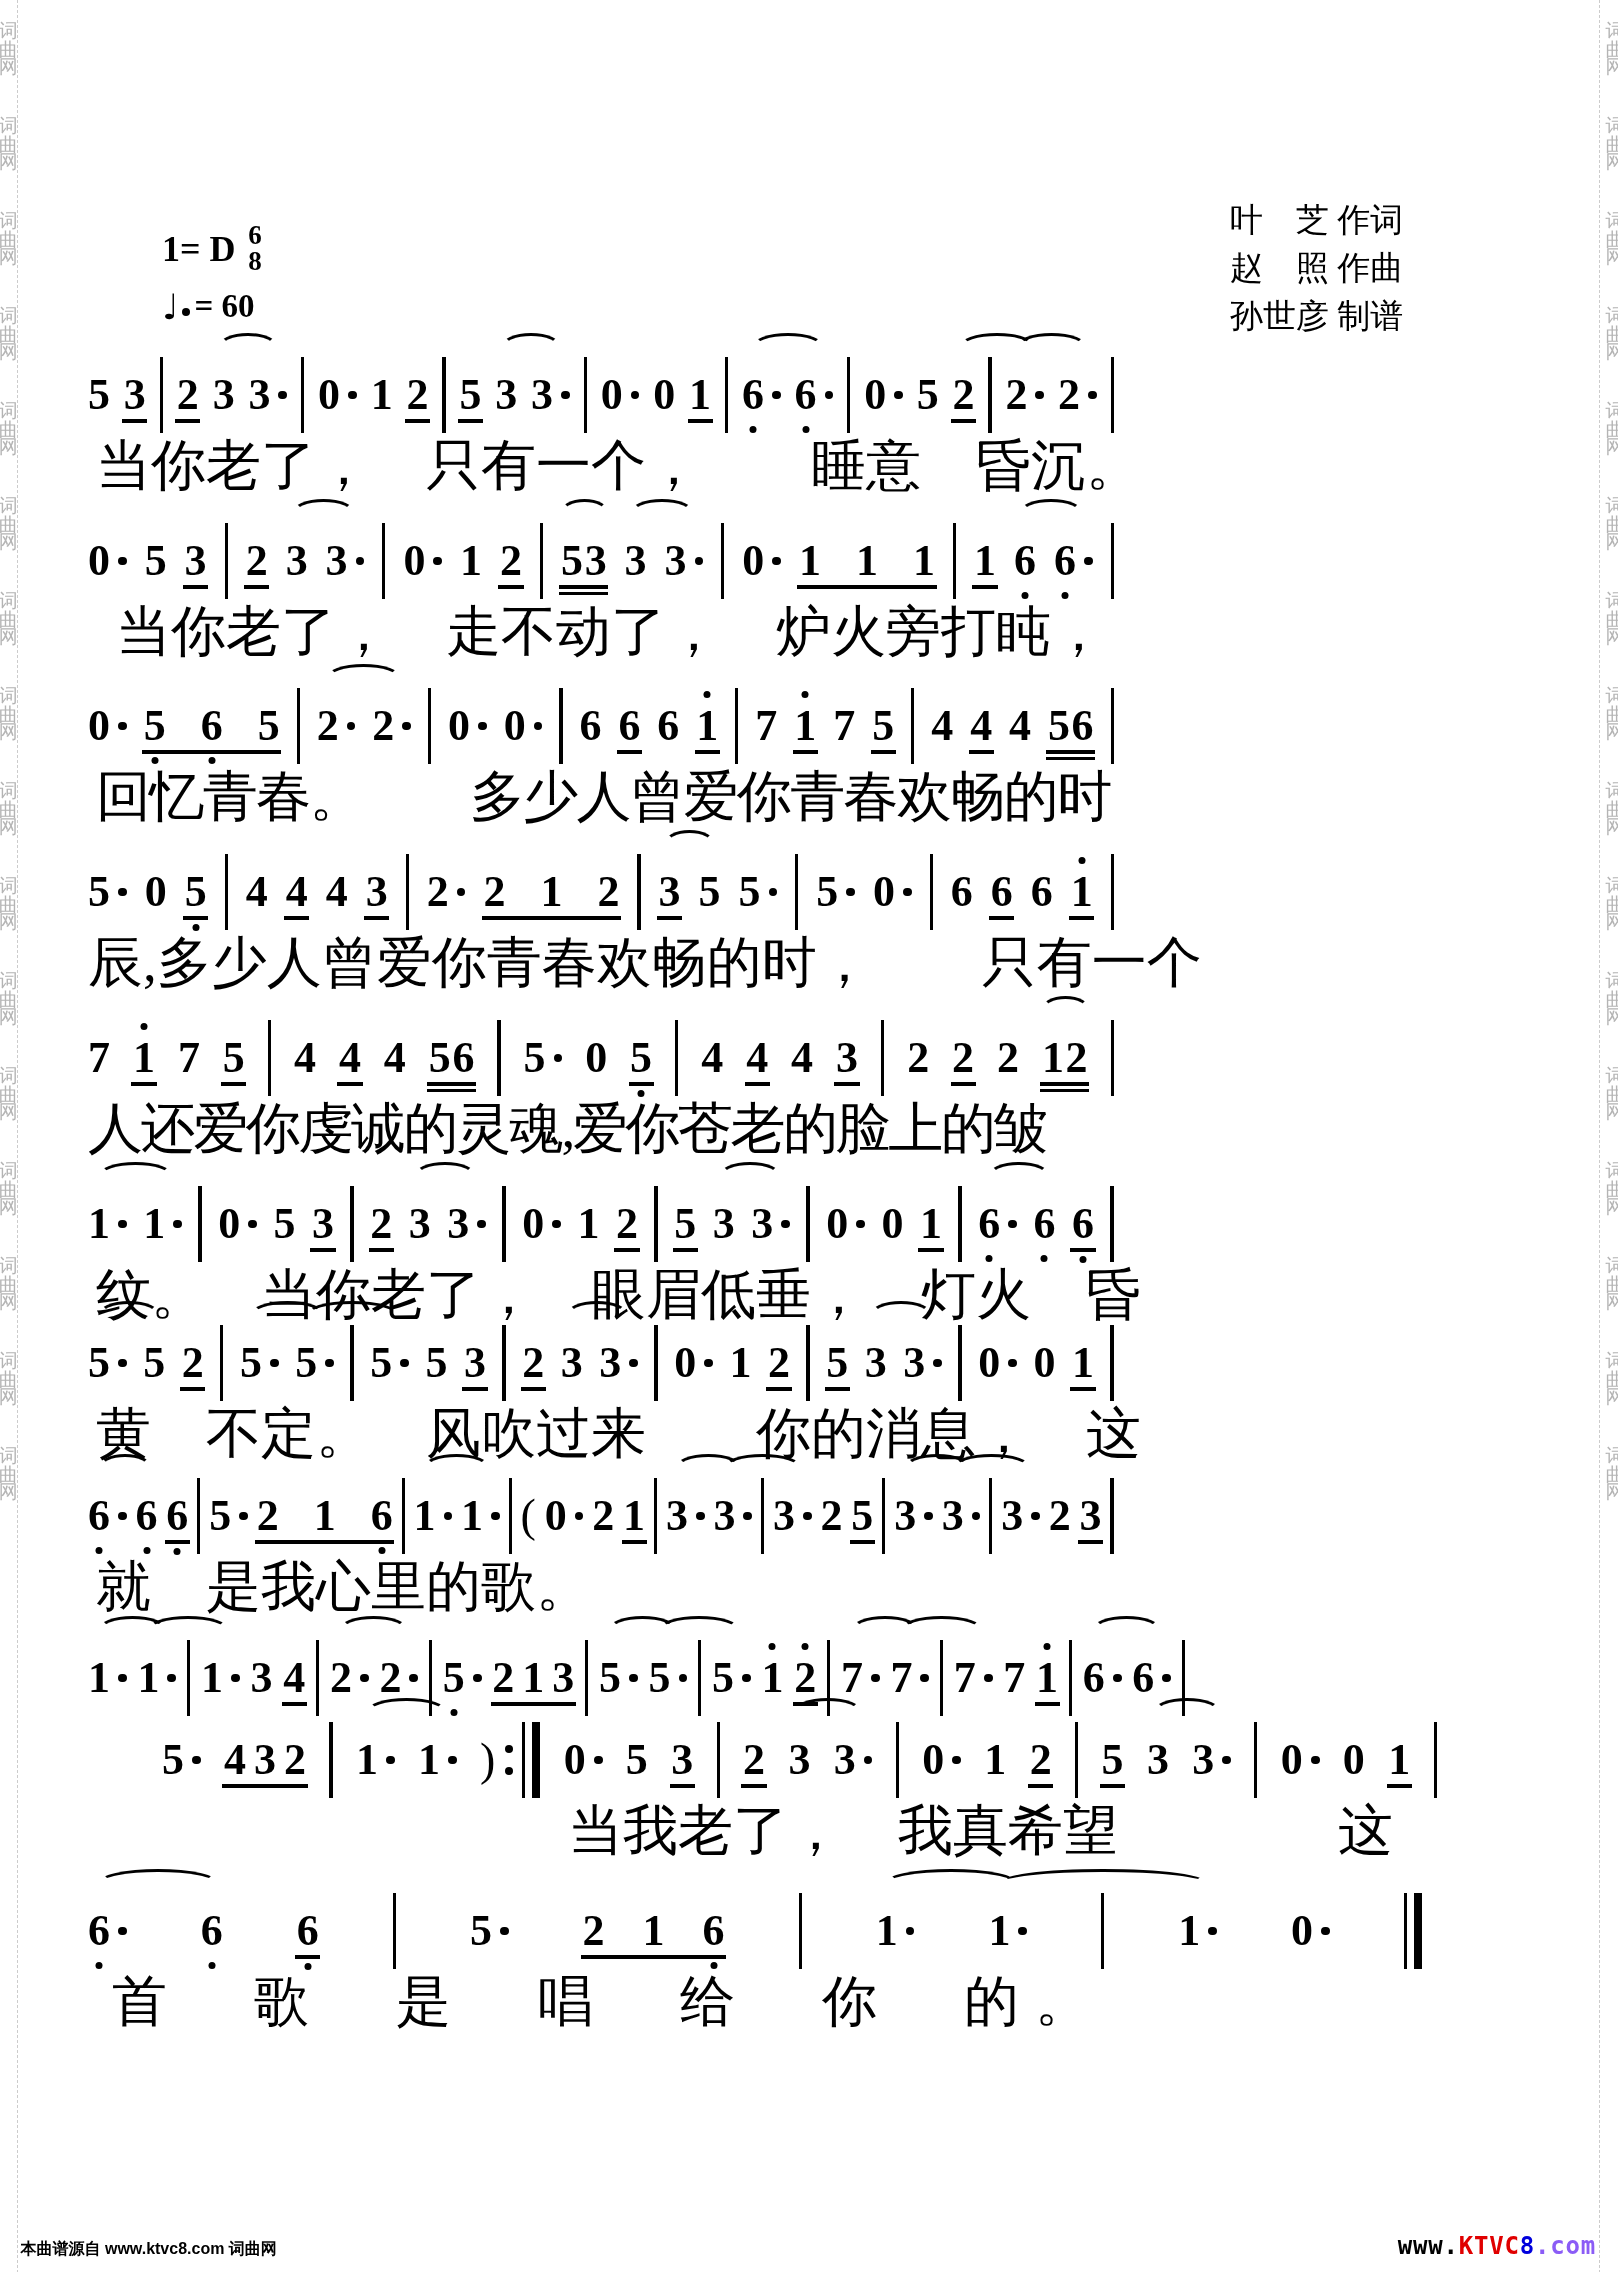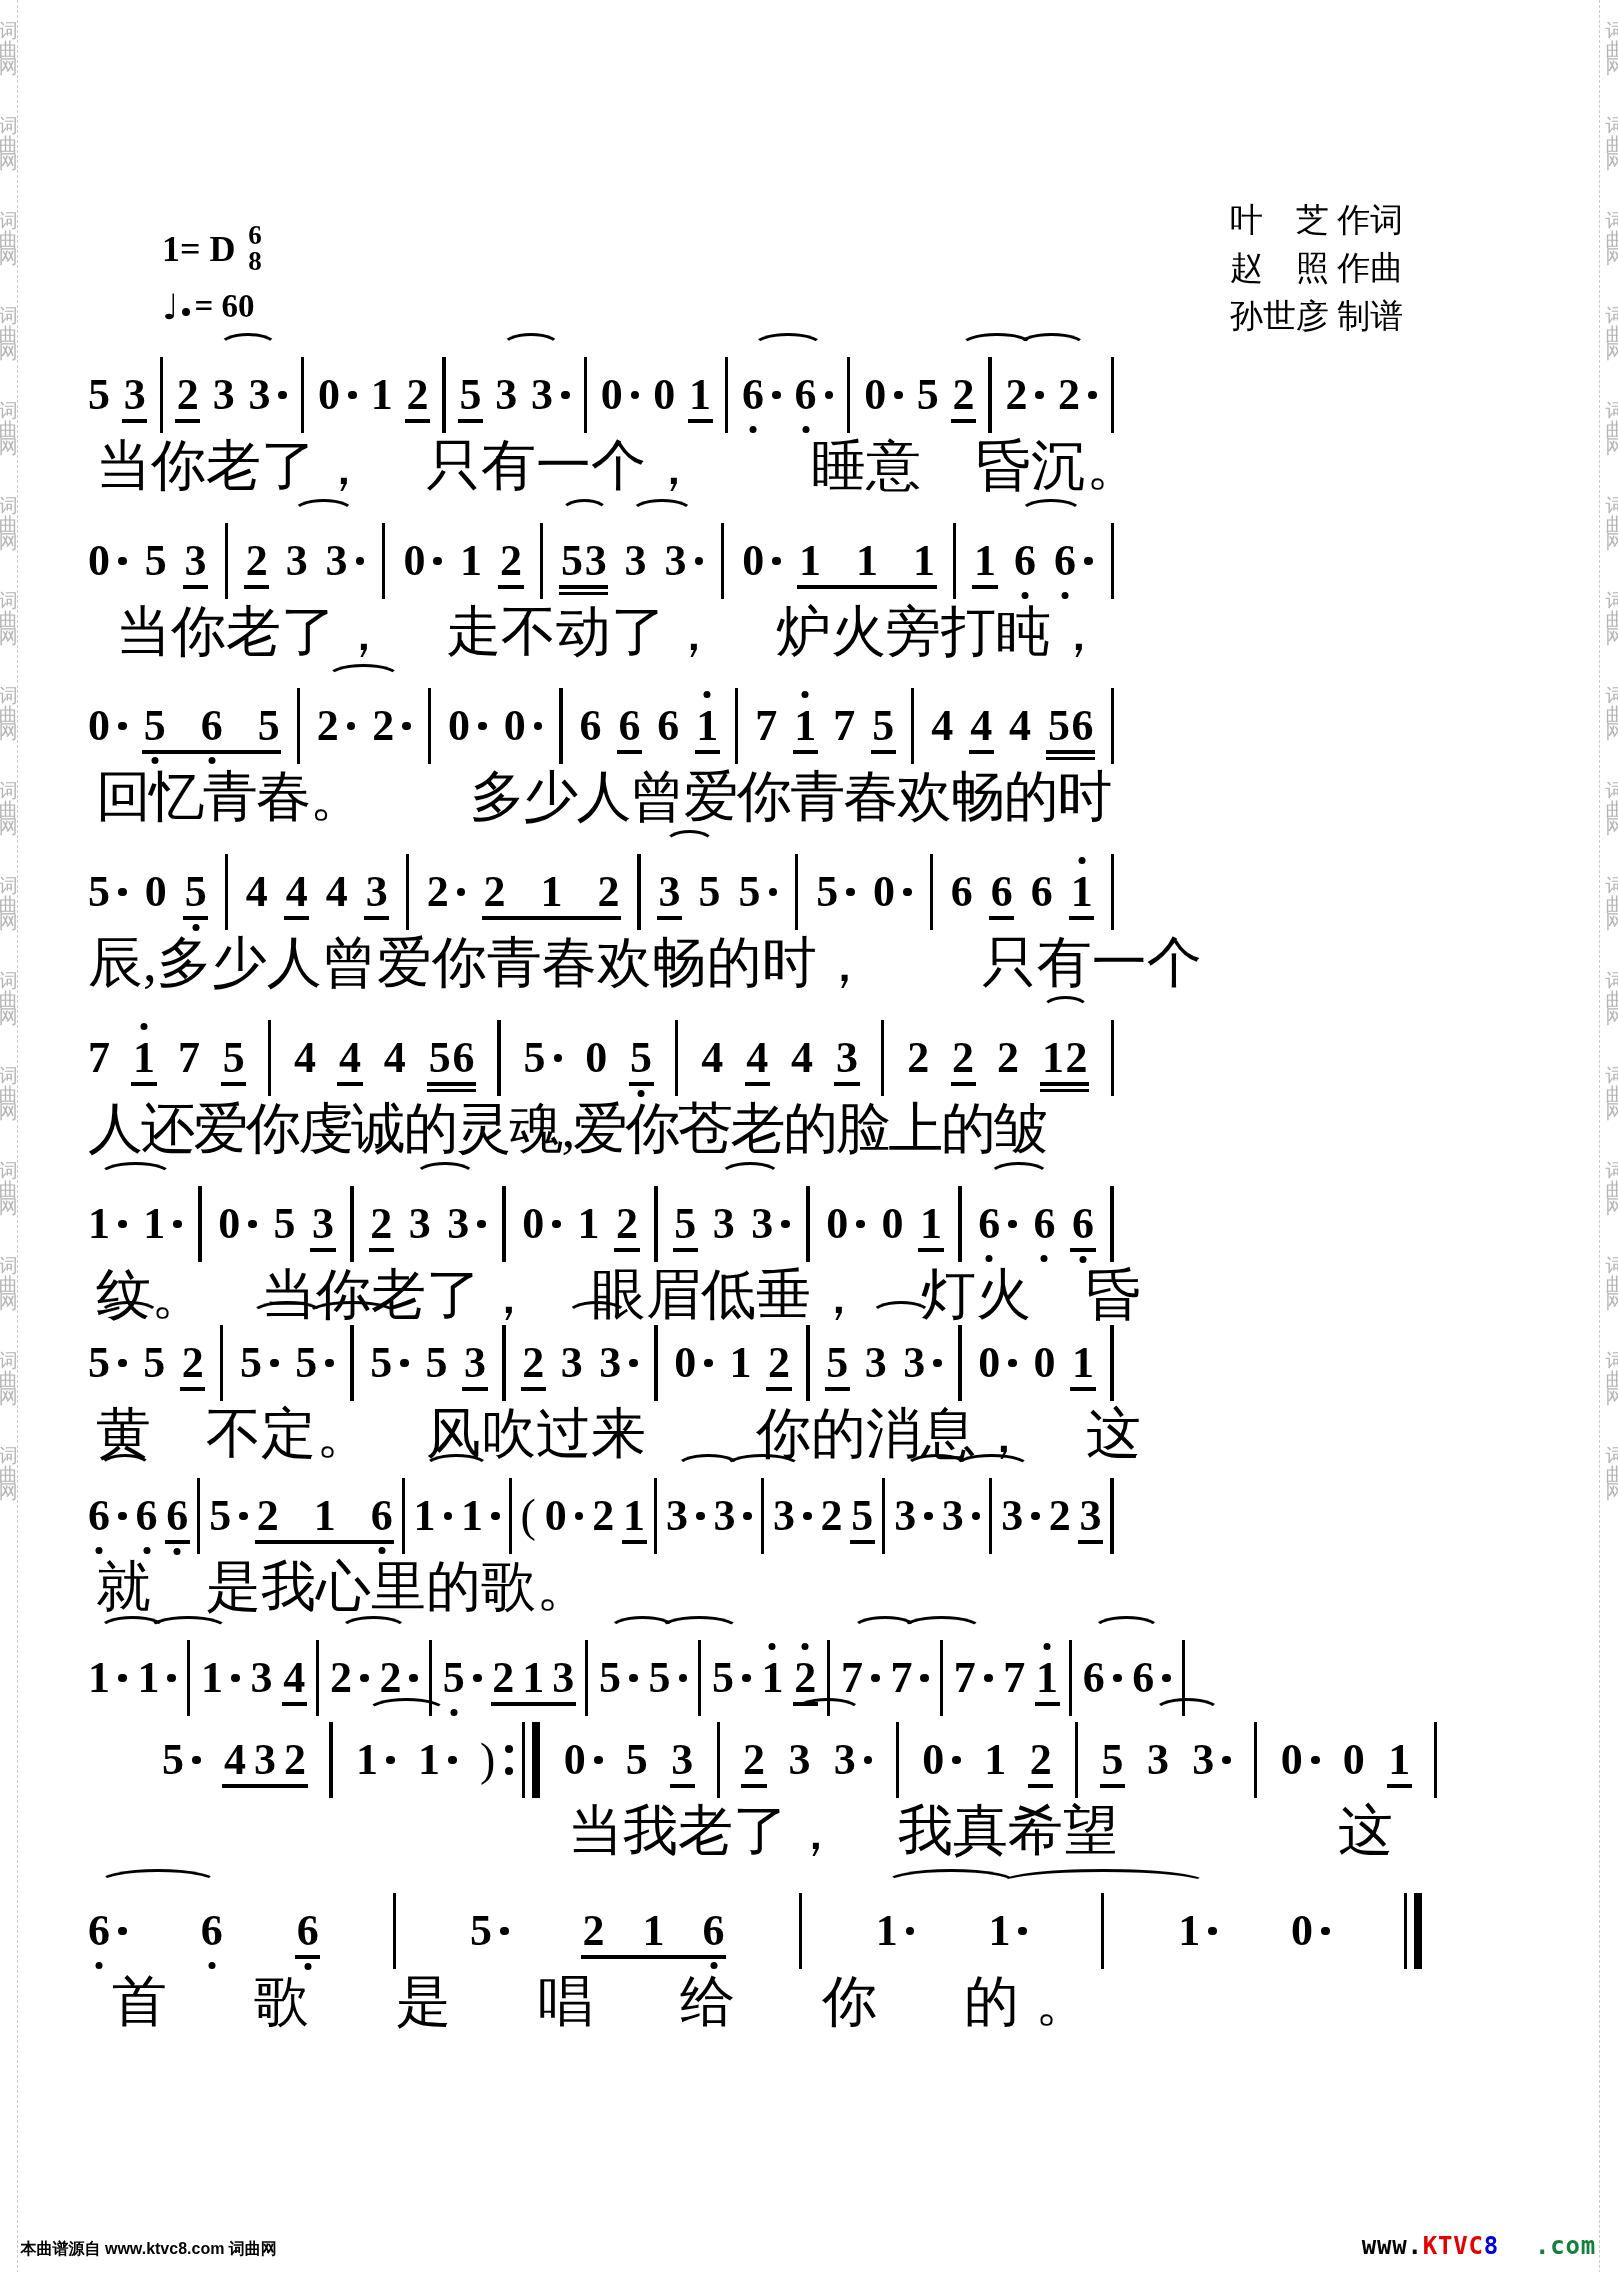--- a/index.html
+++ b/index.html
@@ -1579,16 +1579,16 @@
           <span class="thick"></span>
         </span>
         <div class="slur" style="left: 9.7px; width: 120px;"></div>
         <div class="slur" style="left: 797px; width: 132px;"></div>
         <div class="slur" style="left: 910px; width: 210px;"></div>
       </div>
       <div class="lyrics" style="left: 112px; top: 1972px; letter-spacing: 16px;">首　歌　是　唱　给　你　的。</div>
     </main>
 
   <div id="source-note">本曲谱源自 www.ktvc8.com 词曲网</div>
-  <div id="logo"><span style="color: rgb(0, 0, 0);">www.</span><span style="color: rgb(224, 0, 0);">KTVC</span><span style="color: rgb(0, 0, 221);">8</span><span style="color: #15803d; margin-left: 36px;">.com</span></div>
+  <div id="logo"><span style="color: rgb(0, 0, 0);">www.</span><span style="color: rgb(224, 0, 0);">KTVC</span><span style="color: rgb(0, 0, 221);">8</span><span style="color: #8b5cf6;">.com</span></div>
 
 </div>
 
 
 </body></html>

